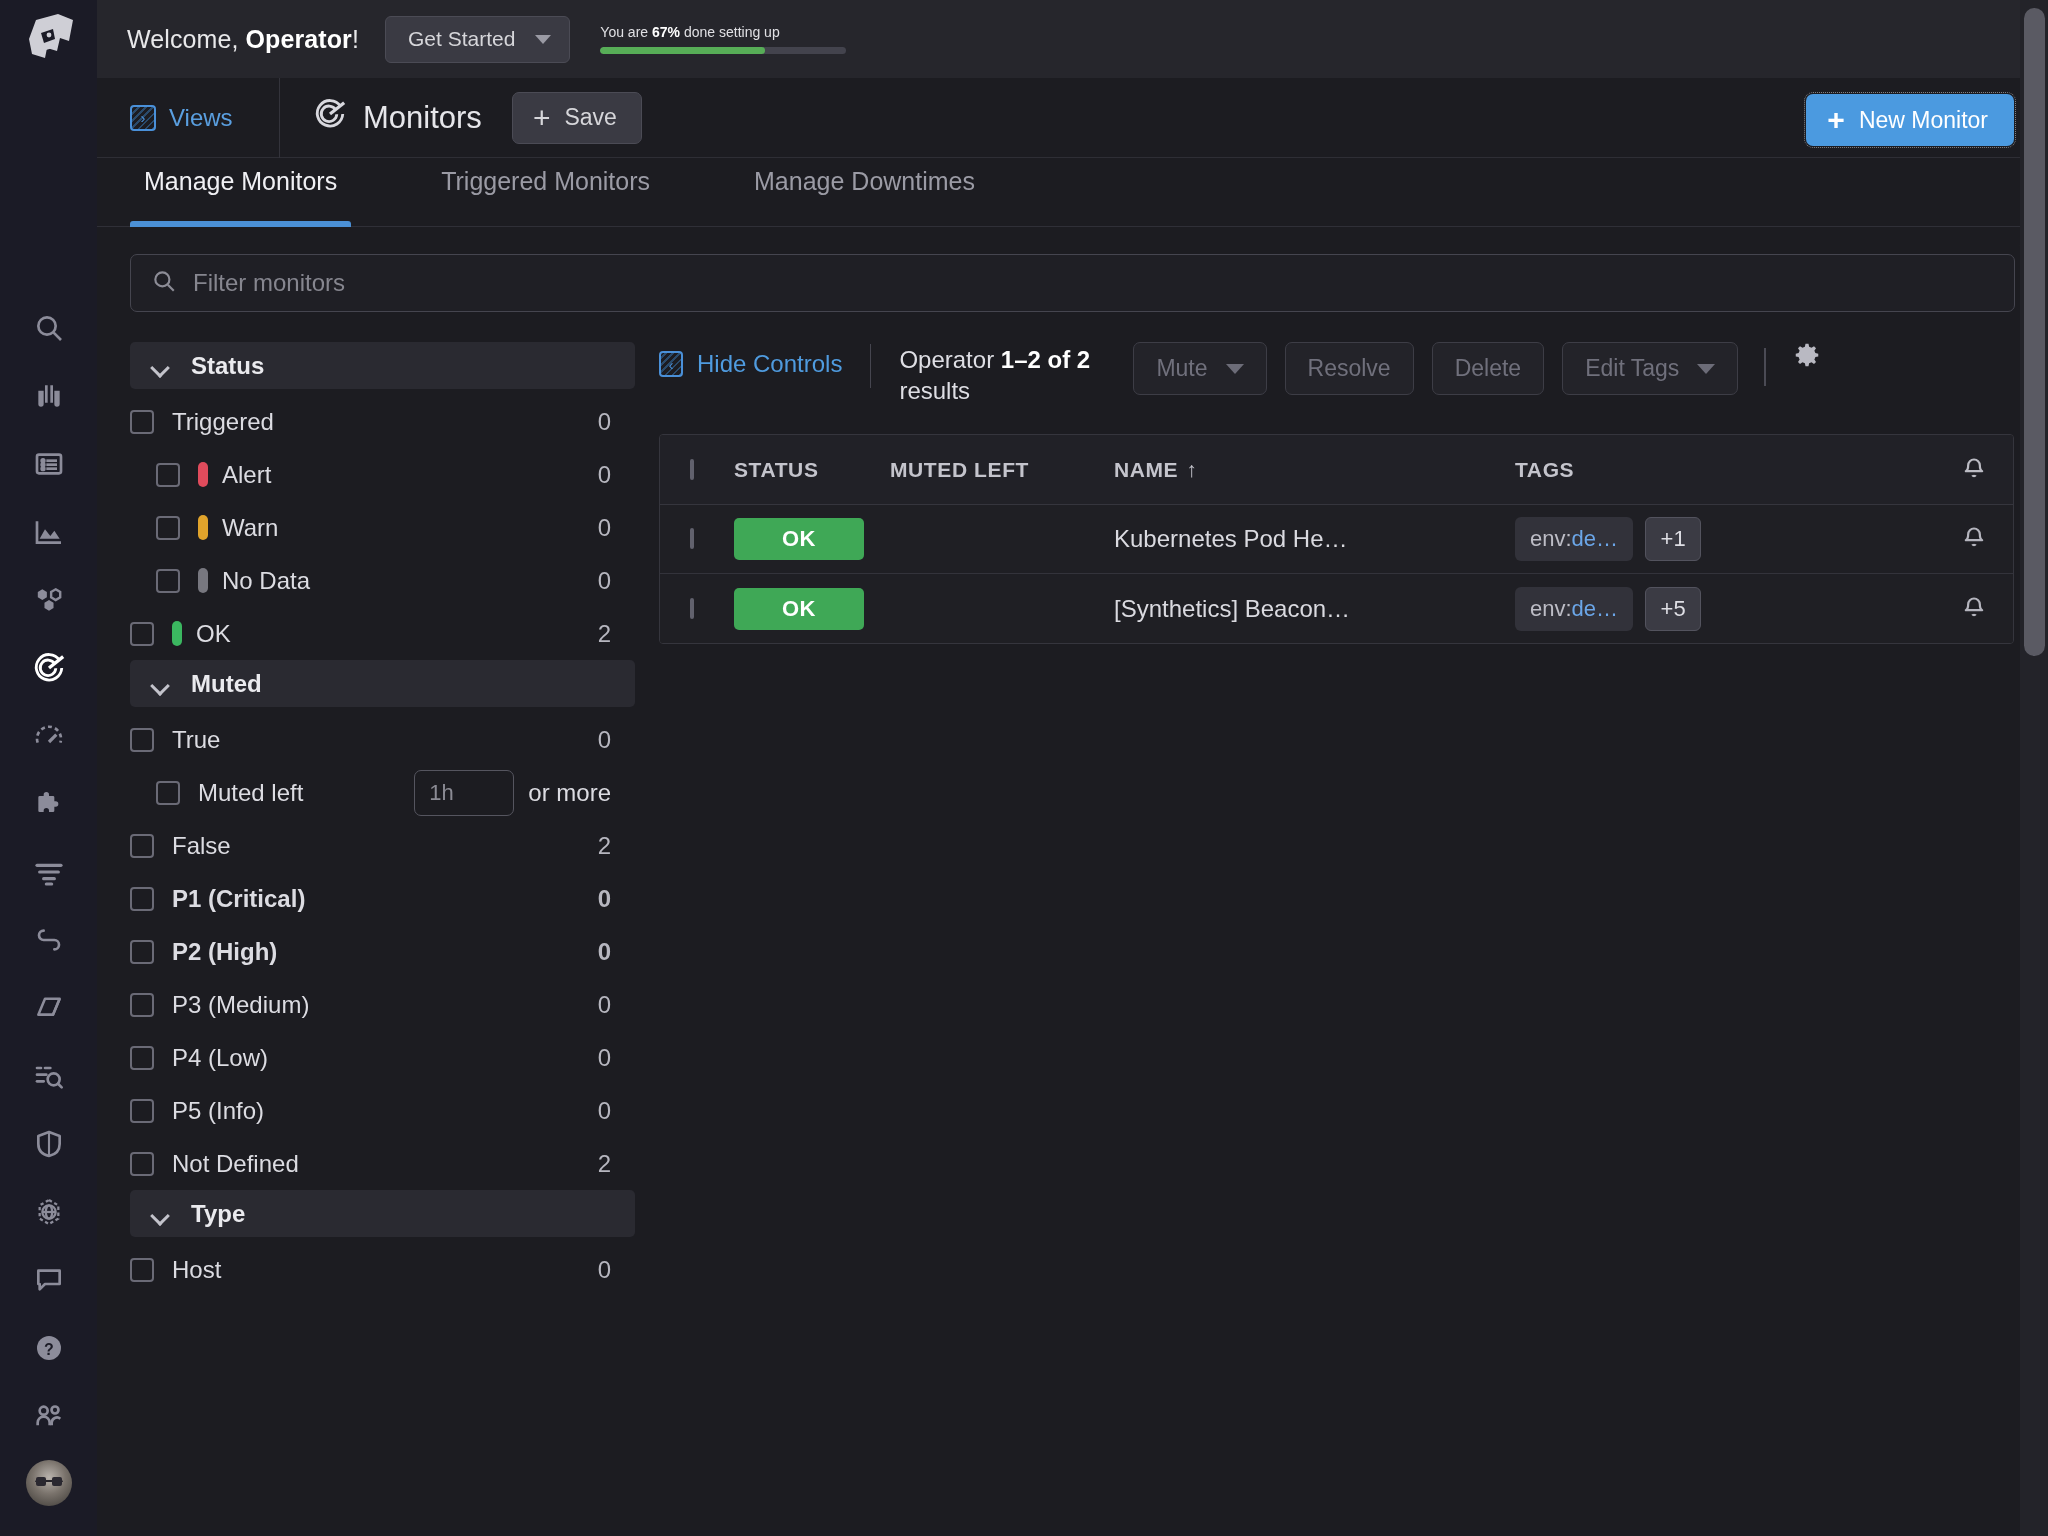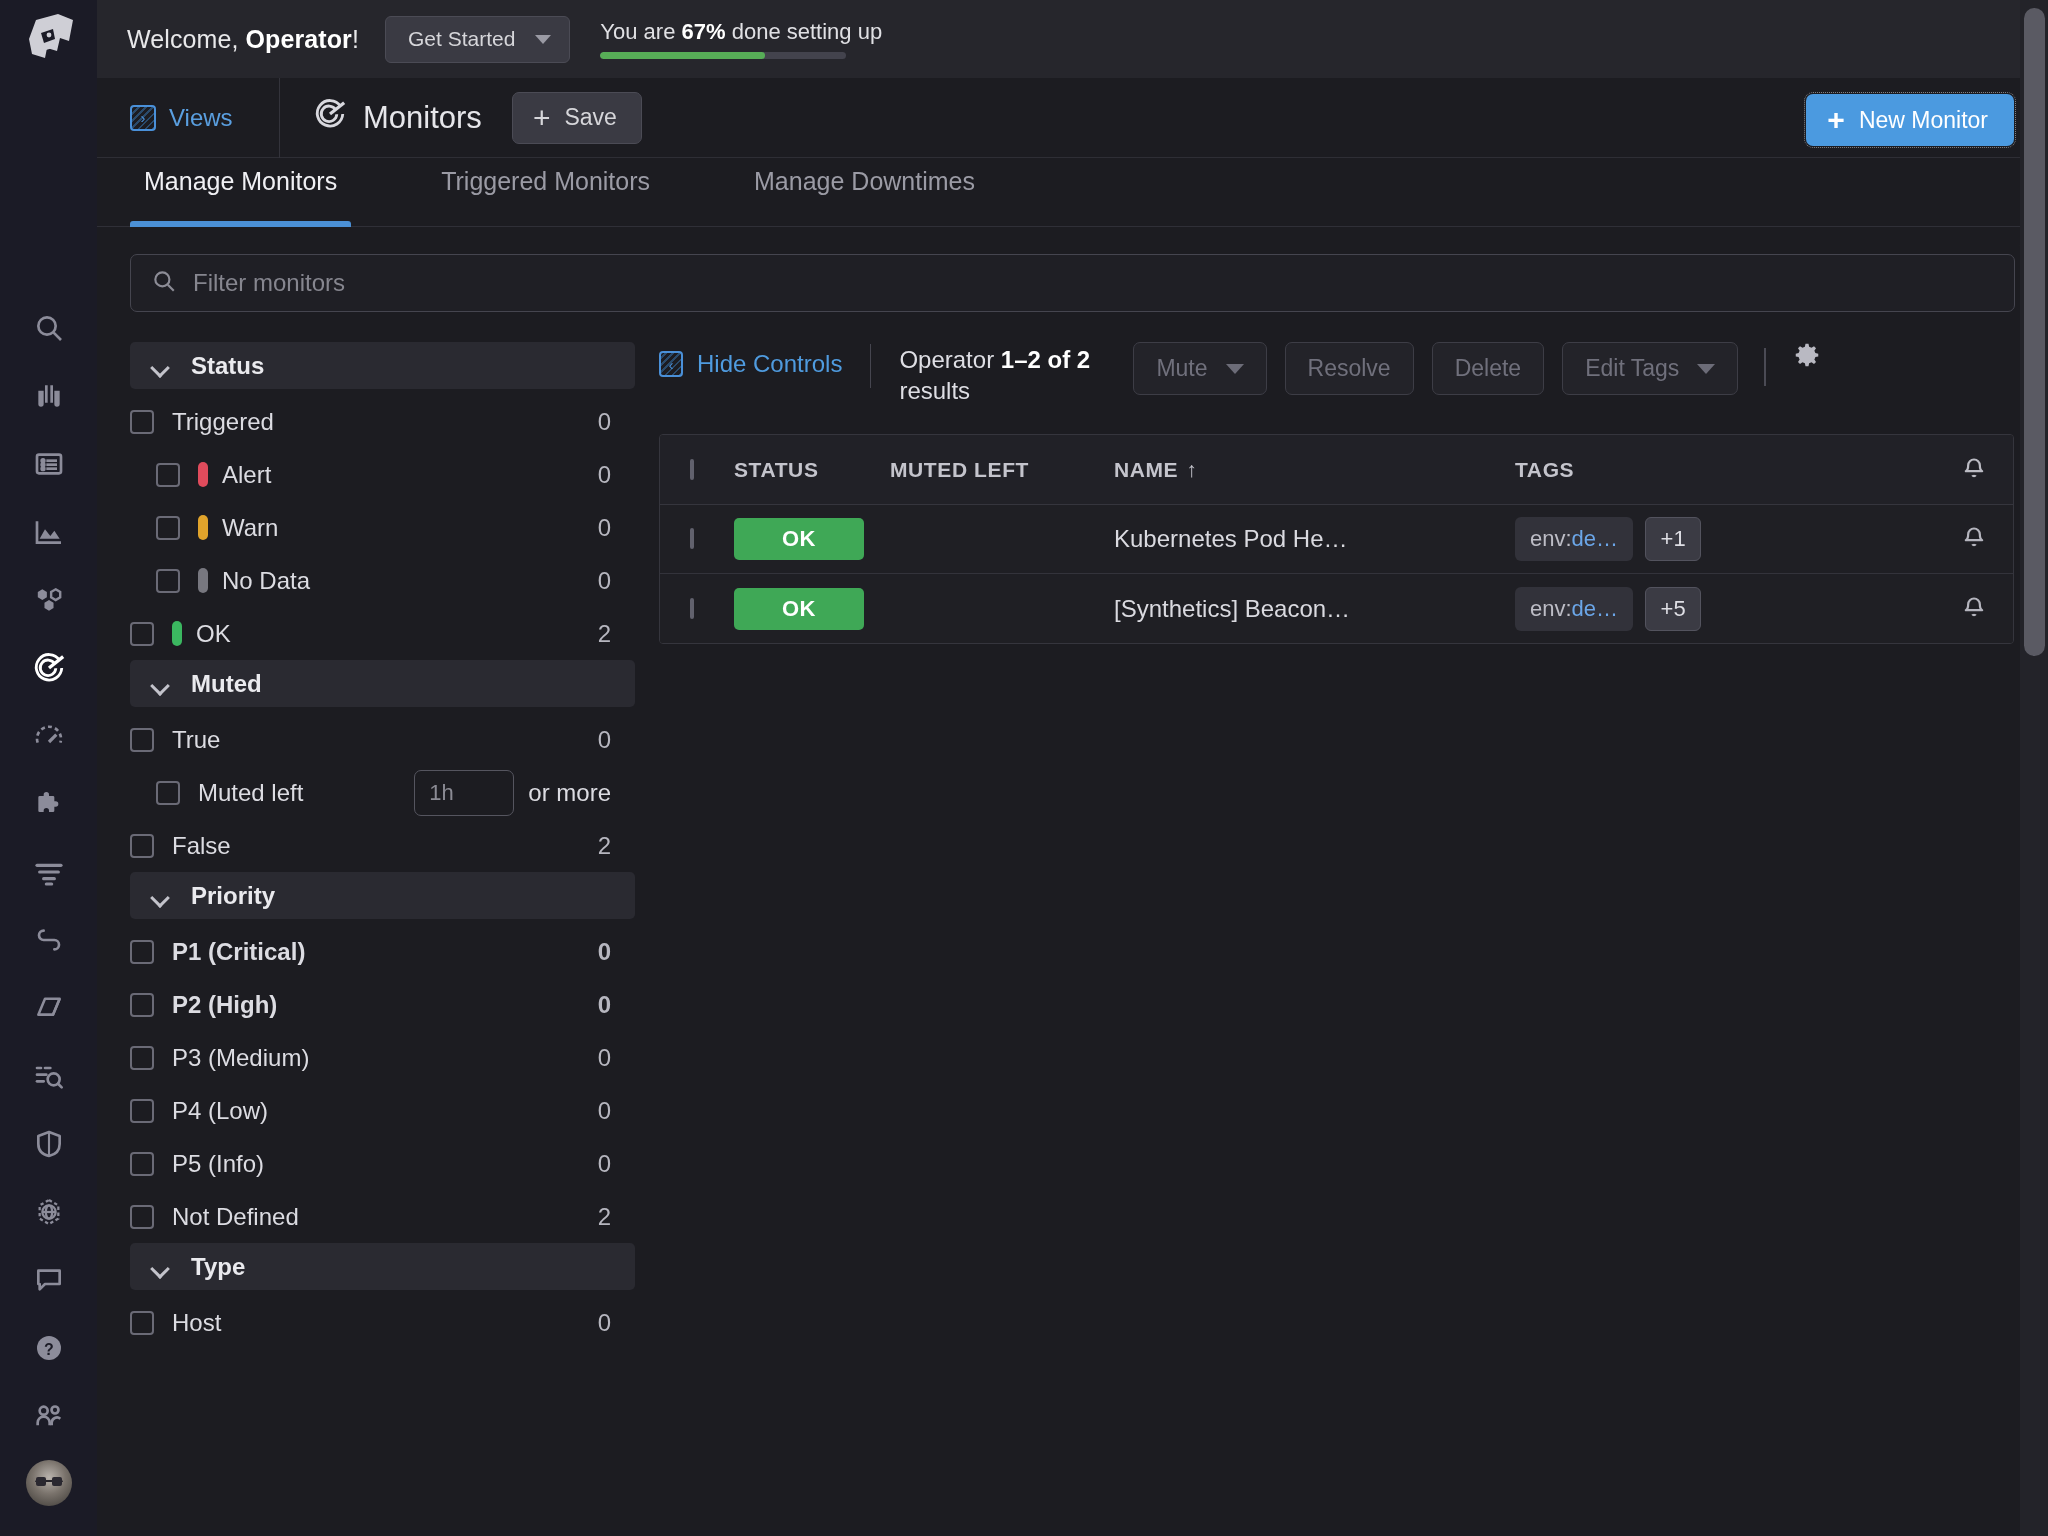--- a/index.html
+++ b/index.html
@@ -64,21 +64,21 @@
     height: 47px; padding: 0 18px 0 22px;
     background: #3a3a43; border: 1px solid #4b4b55; border-radius: 6px;
     display: flex; align-items: center; gap: 20px;
     font-size: 21px; color: #d6d6da; cursor: pointer;
   }
   .caret-down {
     width:0; height:0; border-left:8px solid transparent; border-right:8px solid transparent;
     border-top:9px solid #9a9aa4;
   }
   .setup-wrap { margin-left: 30px; display:flex; flex-direction:column; gap:7px; }
-  .setup-text { font-size: 22px; color: #e0e0e4; }
+  .setup-text { font-size: 14px; color: #e0e0e4; }
   .setup-text b { font-weight: 700; color: #fff; }
   .setup-track { width: 246px; height: 7px; background: #43434d; border-radius: 4px; overflow: hidden; }
   .setup-fill { height: 7px; background: #57ad57; border-radius: 4px; }
 
   
   .header-bar {
     height: 80px; flex: 0 0 80px;
     background: #1c1c21;
     display: flex; align-items: center; position: relative;
     border-bottom: 1px solid #2e2e35;
@@ -533,24 +533,20 @@
             <div class="facet-row indent">
               <span class="cbx"></span>
               <span class="facet-label">Muted left</span>
               <span class="mini-input">1h</span>
               <span class="suffix-text">or more</span>
             </div>
             <div class="facet-row">
               <span class="cbx"></span>
               <span class="facet-label">False</span>
               <span class="facet-count">2</span>
-            </div>
-            <div class="facet-head">
-              <span class="chev"></span>
-              <span>Priority</span>
             </div>
             <div class="facet-row bold">
               <span class="cbx"></span>
               <span class="facet-label">P1 (Critical)</span>
               <span class="facet-count">0</span>
             </div>
             <div class="facet-row bold">
               <span class="cbx"></span>
               <span class="facet-label">P2 (High)</span>
               <span class="facet-count">0</span>

